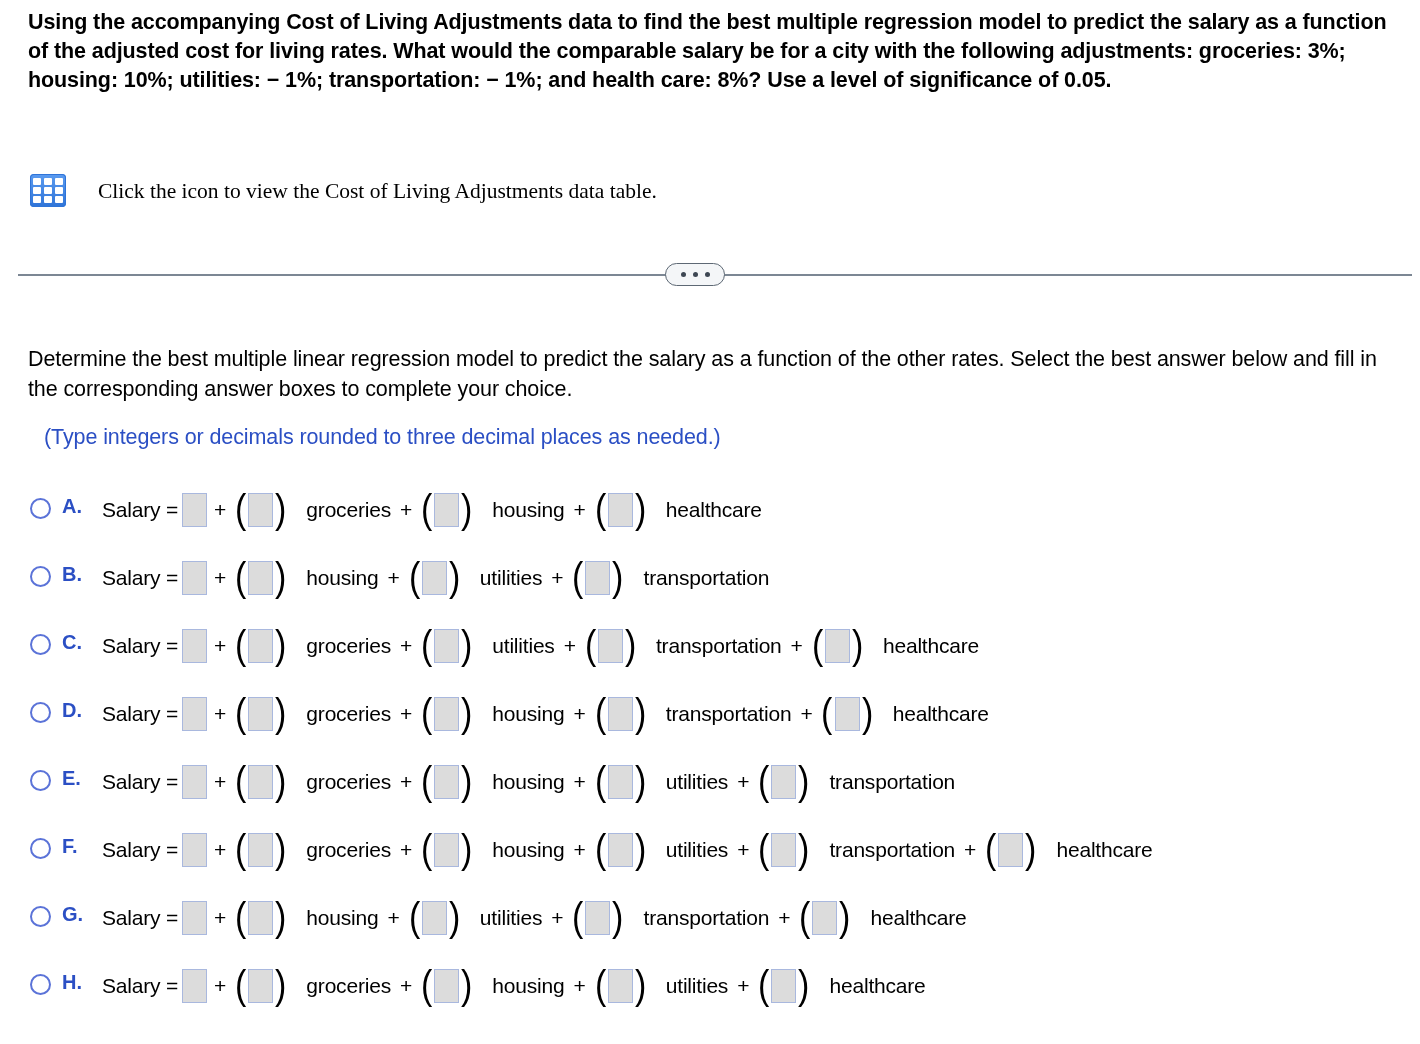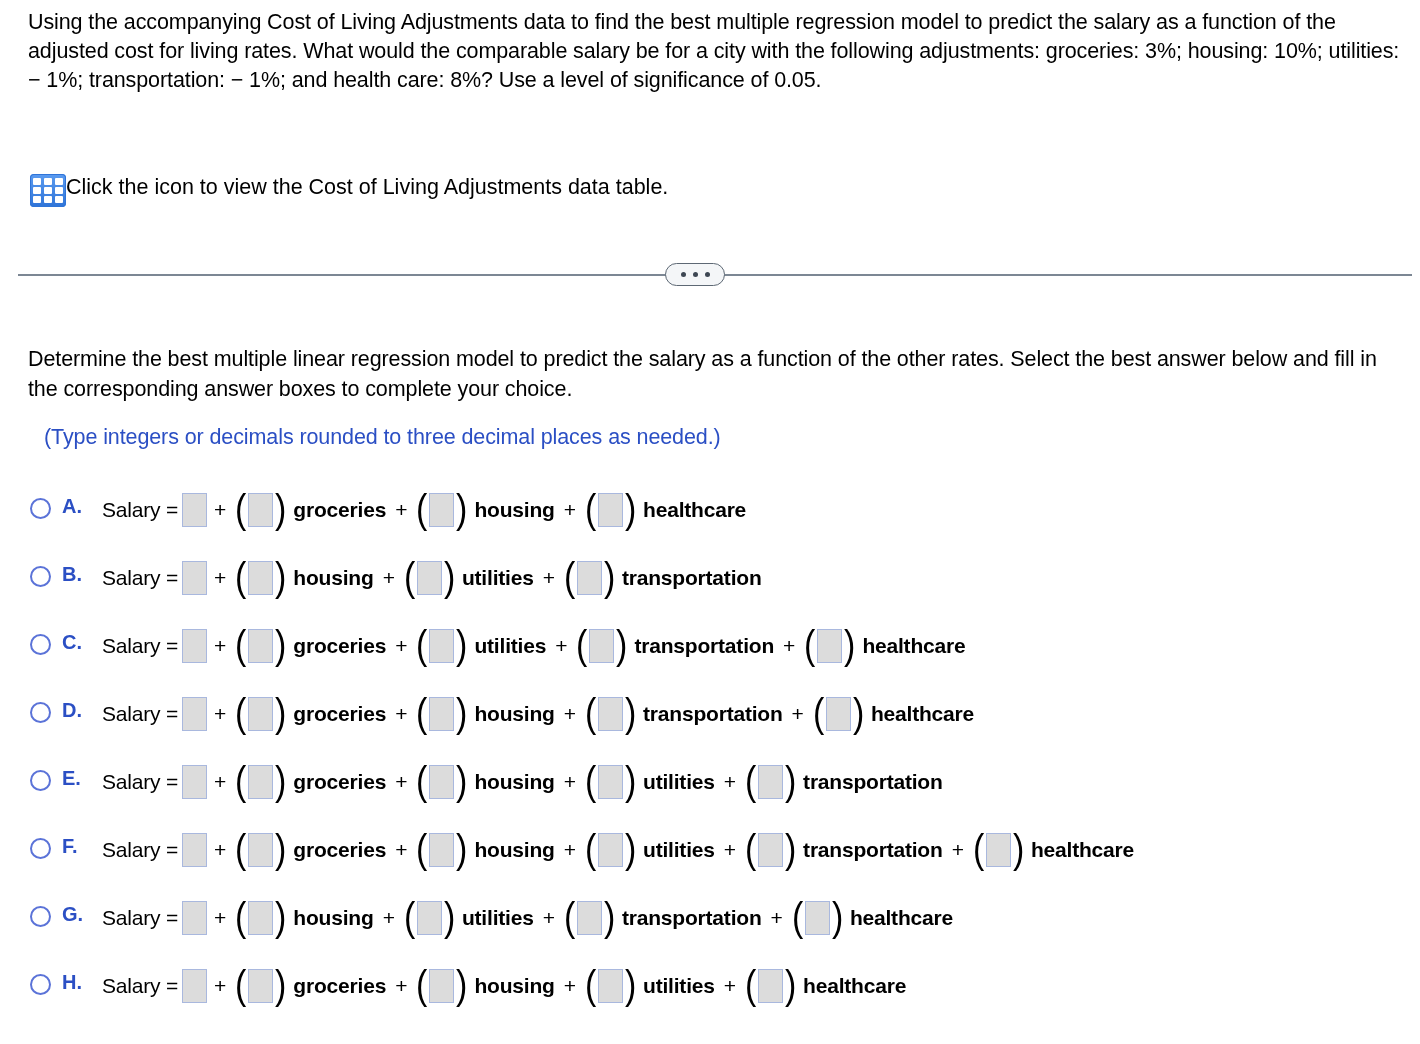--- a/index.html
+++ b/index.html
@@ -22,27 +22,28 @@
     -webkit-font-smoothing:antialiased;
   }
 
   
   .stem{
     position:absolute;
     left:28px; top:8px; width:1378px;
     font-size:21.5px;
     line-height:29px;
     letter-spacing:-0.1px;
+    font-weight:bold;
   }
 
   
   .datalink{
     position:absolute;
     left:30px; top:174px;
-    display:flex; align-items:flex-start; gap:0;
+    display:flex; align-items:center; gap:32px;font-family:Liberation Serif, serif;
   }
   .table-icon{
     width:36px; height:33px;
     border-radius:4px;
     background:linear-gradient(#5b9bf0,#2f74d8);
     padding:4px 3px;
     display:grid;
     grid-template-columns:repeat(3,1fr);
     grid-template-rows:repeat(3,1fr);
     gap:2.5px;
@@ -146,21 +147,21 @@
   .paren .p{
     font-size:40px;
     line-height:0;
     font-weight:300;
     position:relative;
     top:-1px;
     transform:scaleX(0.85);
     display:inline-block;
   }
   .paren .ibox{ margin:0 1px; }
-  .term{ margin-left:5px; margin-right:2px;font-weight:bold; }
+  .term{ margin-left:18px; margin-right:2px; }
 </style>
 </head>
 <body>
 
 <div class="stem">Using the accompanying Cost of Living Adjustments data to find the best multiple regression model to predict the salary as a function of the adjusted cost for living rates. What would the comparable salary be for a city with the following adjustments: groceries: 3%; housing: 10%; utilities:  − 1%; transportation:  − 1%; and health care: 8%? Use a level of significance of 0.05.</div>
 
 <div class="datalink">
   <span class="table-icon">
     <i></i>
       <i></i>

